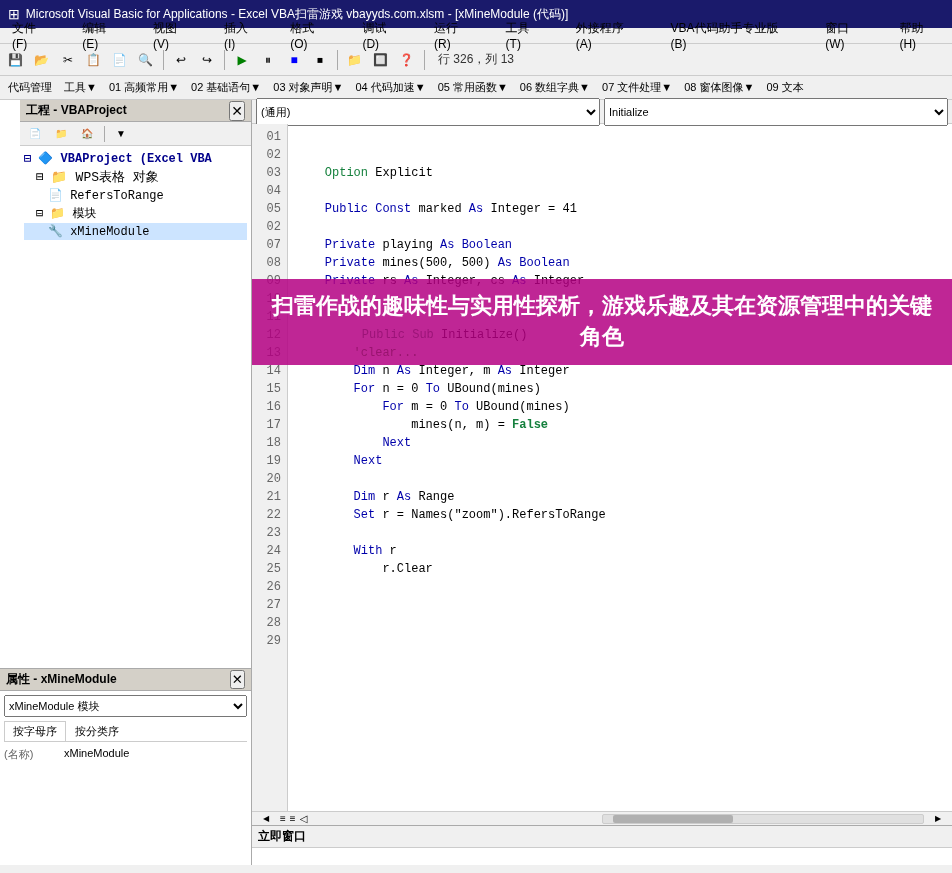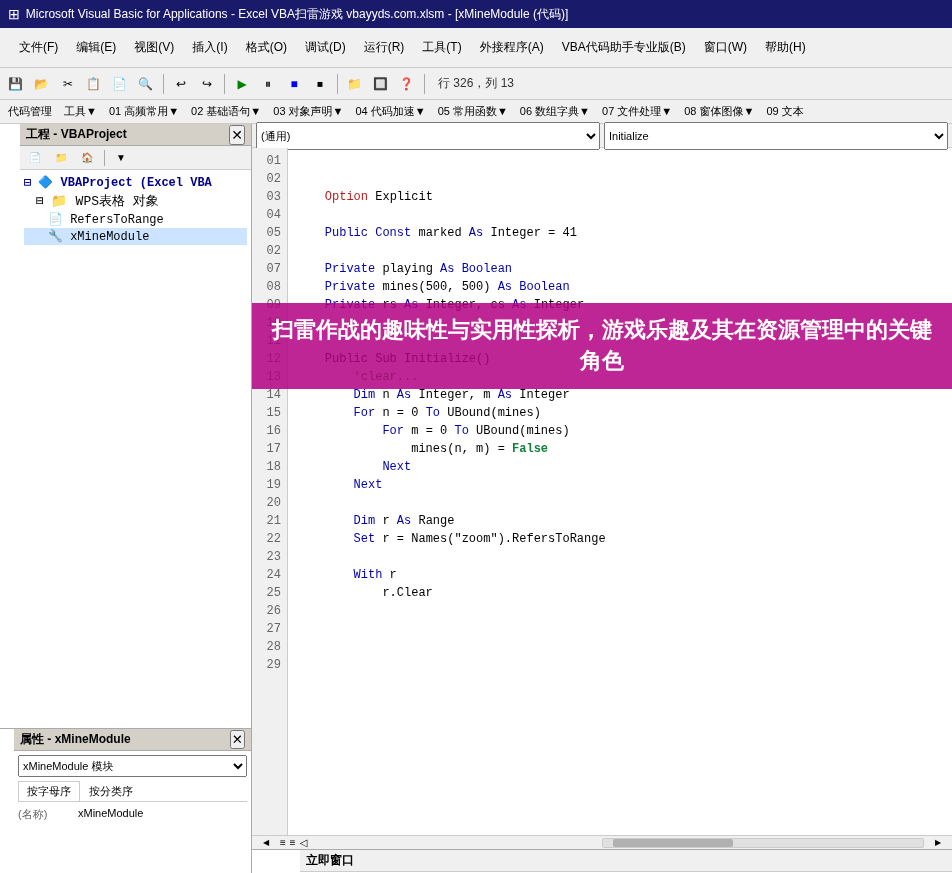--- a/index.html
+++ b/index.html
@@ -3,21 +3,21 @@
   <meta charset="utf-8">
   <style>
     * { margin: 0; padding: 0; box-sizing: border-box; }
     body { font-family: 'Segoe UI', Arial, sans-serif; font-size: 12px; background: #f0f0f0; width: 952px; height: 873px; overflow: hidden; }
 
     
     #title-bar { background: #1a1a6b; color: white; height: 28px; display: flex; align-items: center; padding: 0 8px; font-size: 12px; }
     #title-bar .app-icon { margin-right: 6px; font-size: 14px; }
 
     
-    #menu-bar { background: #f0f0f0; border-bottom: 1px solid #ccc; height: 40px; display: flex; align-items: center; padding: 0 11px; gap: 2px; }
+    #menu-bar { background: #f0f0f0; border-bottom: 1px solid #ccc; height: 16px; display: flex; align-items: center; padding: 0 4px; gap: 15px; }
     .menu-item { padding: 2px 8px; font-size: 12px; cursor: pointer; }
 
     
     #toolbar { background: #f0f0f0; border-bottom: 1px solid #ccc; height: 32px; display: flex; align-items: center; padding: 0 4px; gap: 2px; }
     .tb-btn { width: 24px; height: 24px; border: 1px solid transparent; background: transparent; cursor: pointer; display: flex; align-items: center; justify-content: center; font-size: 12px; }
     .tb-sep { width: 1px; height: 20px; background: #aaa; margin: 0 3px; }
     .tb-info { font-size: 12px; margin-left: 8px; color: #333; }
 
     
     #secondary-toolbar { background: #f0f0f0; border-bottom: 1px solid #ccc; height: 24px; display: flex; align-items: center; padding: 0 4px; font-size: 11px; gap: 4px; overflow: hidden; }
@@ -34,21 +34,21 @@
     #project-header { background: #d4d0c8; border-bottom: 1px solid #aaa; height: 22px; display: flex; align-items: center; justify-content: space-between; padding: 0 6px; font-size: 12px; font-weight: bold; }
     #project-header .header-title { font-weight: bold; }
     #project-header .close-btn { cursor: pointer; font-size: 14px; }
     #project-toolbar { background: #f0f0f0; border-bottom: 1px solid #ccc; height: 24px; display: flex; align-items: center; padding: 0 4px; gap: 2px; }
     #project-tree { padding: 4px; font-size: 12px; overflow: auto; height: calc(100% - 46px); }
     .tree-item { padding: 1px 0; cursor: pointer; }
     .tree-indent-1 { padding-left: 12px; }
     .tree-indent-2 { padding-left: 24px; }
 
     
-    #props-panel { height: 160px; background: white; padding-left: 14px; }
+    #props-panel { height: 196px; background: white; }
     #props-header { background: #d4d0c8; border-bottom: 1px solid #aaa; height: 22px; display: flex; align-items: center; justify-content: space-between; padding: 0 6px; font-size: 12px; font-weight: bold; }
     #props-selector { margin: 4px; }
     #props-selector select { width: 100%; height: 22px; font-size: 11px; }
     #props-tabs { display: flex; border-bottom: 1px solid #ccc; margin: 0 4px; }
     .props-tab { padding: 2px 8px; font-size: 11px; cursor: pointer; border: 1px solid transparent; border-bottom: none; }
     .props-tab.active { background: white; border-color: #ccc; }
     #props-table { padding: 4px; font-size: 11px; }
     .props-row { display: flex; padding: 1px 0; }
     .props-key { width: 60px; color: #666; }
     .props-val { flex: 1; }
@@ -63,21 +63,21 @@
     #code-content { flex: 1; padding: 4px 8px; font-family: 'Courier New', monospace; font-size: 12px; line-height: 18px; overflow: auto; }
     .code-line { height: 18px; white-space: pre; }
     .kw-normal { color: #000; }
 
     
     #banner { position: absolute; top: 155px; left: 0; right: 0; background: rgba(180, 0, 130, 0.85); color: white; padding: 12px 20px; z-index: 100; }
     #banner h2 { font-size: 22px; font-weight: bold; line-height: 1.4; text-align: center; }
 
     
     #immediate-panel { height: 40px; background: white; border-top: 1px solid #aaa; }
-    #immediate-header { background: #f0f0f0; border-bottom: 1px solid #ccc; height: 22px; display: flex; align-items: center; padding: 0 6px; font-size: 12px; font-weight: bold; margin-left: 48px; }
+    #immediate-header { background: #f0f0f0; border-bottom: 1px solid #ccc; height: 22px; display: flex; align-items: center; padding: 0 6px; font-size: 12px; font-weight: bold; }
     #immediate-body { height: 18px; padding: 0 8px; font-family: 'Courier New', monospace; font-size: 12px; }
 
     
     .h-scrollbar { height: 14px; background: #f0f0f0; border-top: 1px solid #ccc; display: flex; align-items: center; gap: 2px; padding: 0 2px; }
     .scroll-track { flex: 1; height: 10px; background: #e0e0e0; border: 1px solid #ccc; border-radius: 2px; }
     .scroll-thumb { width: 60px; height: 8px; background: #b0b0b0; border-radius: 2px; margin-left: 20px; }
     .v-scroll-btn { font-size: 8px; }
   </style>
 </head>
 <body>
@@ -157,20 +157,23 @@
       </div>
       <div id="project-tree">
         <div class="tree-item">
           <span style="color:#00008b; font-family: 'Courier New', monospace; font-size:12px; font-weight:bold;">⊟ 🔷 VBAProject (Excel VBA</span>
         </div>
         <div class="tree-item tree-indent-1">
           <span style="font-family: 'Courier New', monospace; font-size:13px;">⊟ 📁 WPS表格 对象</span>
         </div>
         <div class="tree-item tree-indent-2">
           <span style="font-family: 'Courier New', monospace; font-size:12px;">📄 RefersToRange</span>
+        </div>
+        <div class="tree-item tree-indent-1">
+          <span style="font-family: 'Courier New', monospace; font-size:12px;">⊟ 📁 模块</span>
         </div>
         <div class="tree-item tree-indent-2" style="background:#cce4ff;">
           <span style="font-family: 'Courier New', monospace; font-size:12px;">🔧 xMineModule</span>
         </div>
       </div>
       <div class="h-scrollbar">
         <button class="tb-btn v-scroll-btn">◀</button>
 
         <button class="tb-btn v-scroll-btn">▶</button>
       </div>
@@ -236,30 +239,30 @@
         <div class="line-num">24</div>
         <div class="line-num">25</div>
         <div class="line-num">26</div>
         <div class="line-num">27</div>
         <div class="line-num">28</div>
         <div class="line-num">29</div>
       </div>
       <div id="code-content">
         <div class="code-line"></div>
         <div class="code-line"></div>
-        <div class="code-line"><span class="kw-normal">    <span style="color:#b91c1c;">Option</span> Explicit</span></div>
+        <div class="code-line"><span class="kw-normal">    <span style="color:#15803d;">Option</span> Explicit</span></div>
         <div class="code-line"></div>
         <div class="code-line"><span>    <span style="color:#0000aa;">Public Const</span> marked <span style="color:#0000aa;">As</span> Integer = 41</span></div>
         <div class="code-line"></div>
         <div class="code-line"><span>    <span style="color:#0000aa;">Private</span> playing <span style="color:#0000aa;">As Boolean</span></span></div>
         <div class="code-line"><span>    <span style="color:#0000aa;">Private</span> mines(500, 500) <span style="color:#0000aa;">As Boolean</span></span></div>
         <div class="code-line"><span>    <span style="color:#0000aa;">Private</span> rs <span style="color:#0000aa;">As</span> Integer, cs <span style="color:#0000aa;">As</span> Integer</span></div>
         <div class="code-line"></div>
         <div class="code-line"></div>
-        <div class="code-line"><span>    <span style="color:#000000;">Public Sub</span> Initialize()</span></div>
+        <div class="code-line"><span>    <span style="color:#15803d;margin-left:37px;">Public Sub</span> Initialize()</span></div>
         <div class="code-line"><span style="color:#008000;">        'clear...</span></div>
         <div class="code-line"><span>        <span style="color:#0000aa;">Dim</span> n <span style="color:#0000aa;">As</span> Integer, m <span style="color:#0000aa;">As</span> Integer</span></div>
         <div class="code-line"><span>        <span style="color:#0000aa;">For</span> n = 0 <span style="color:#0000aa;">To</span> UBound(mines)</span></div>
         <div class="code-line"><span>            <span style="color:#0000aa;">For</span> m = 0 <span style="color:#0000aa;">To</span> UBound(mines)</span></div>
         <div class="code-line"><span>                mines(n, m) = <span style="color:#15803d;font-weight:bold;">False</span></span></div>
         <div class="code-line"><span>            <span style="color:#0000aa;">Next</span></span></div>
         <div class="code-line"><span>        <span style="color:#0000aa;">Next</span></span></div>
         <div class="code-line"></div>
         <div class="code-line"><span>        <span style="color:#0000aa;">Dim</span> r <span style="color:#0000aa;">As</span> Range</span></div>
         <div class="code-line"><span>        <span style="color:#0000aa;">Set</span> r = Names("zoom").RefersToRange</span></div>

